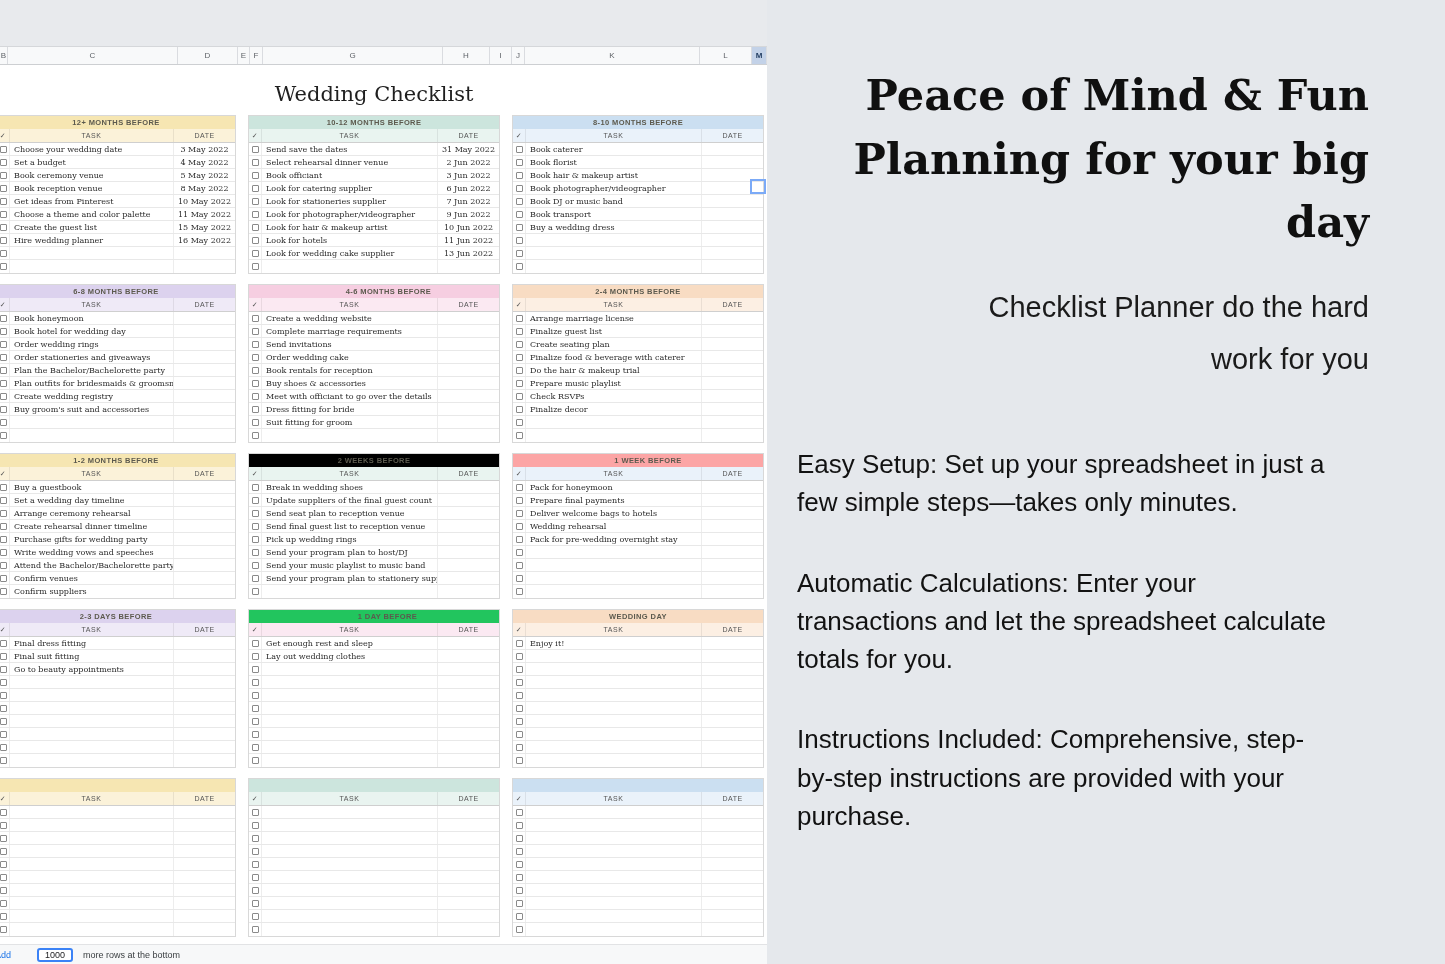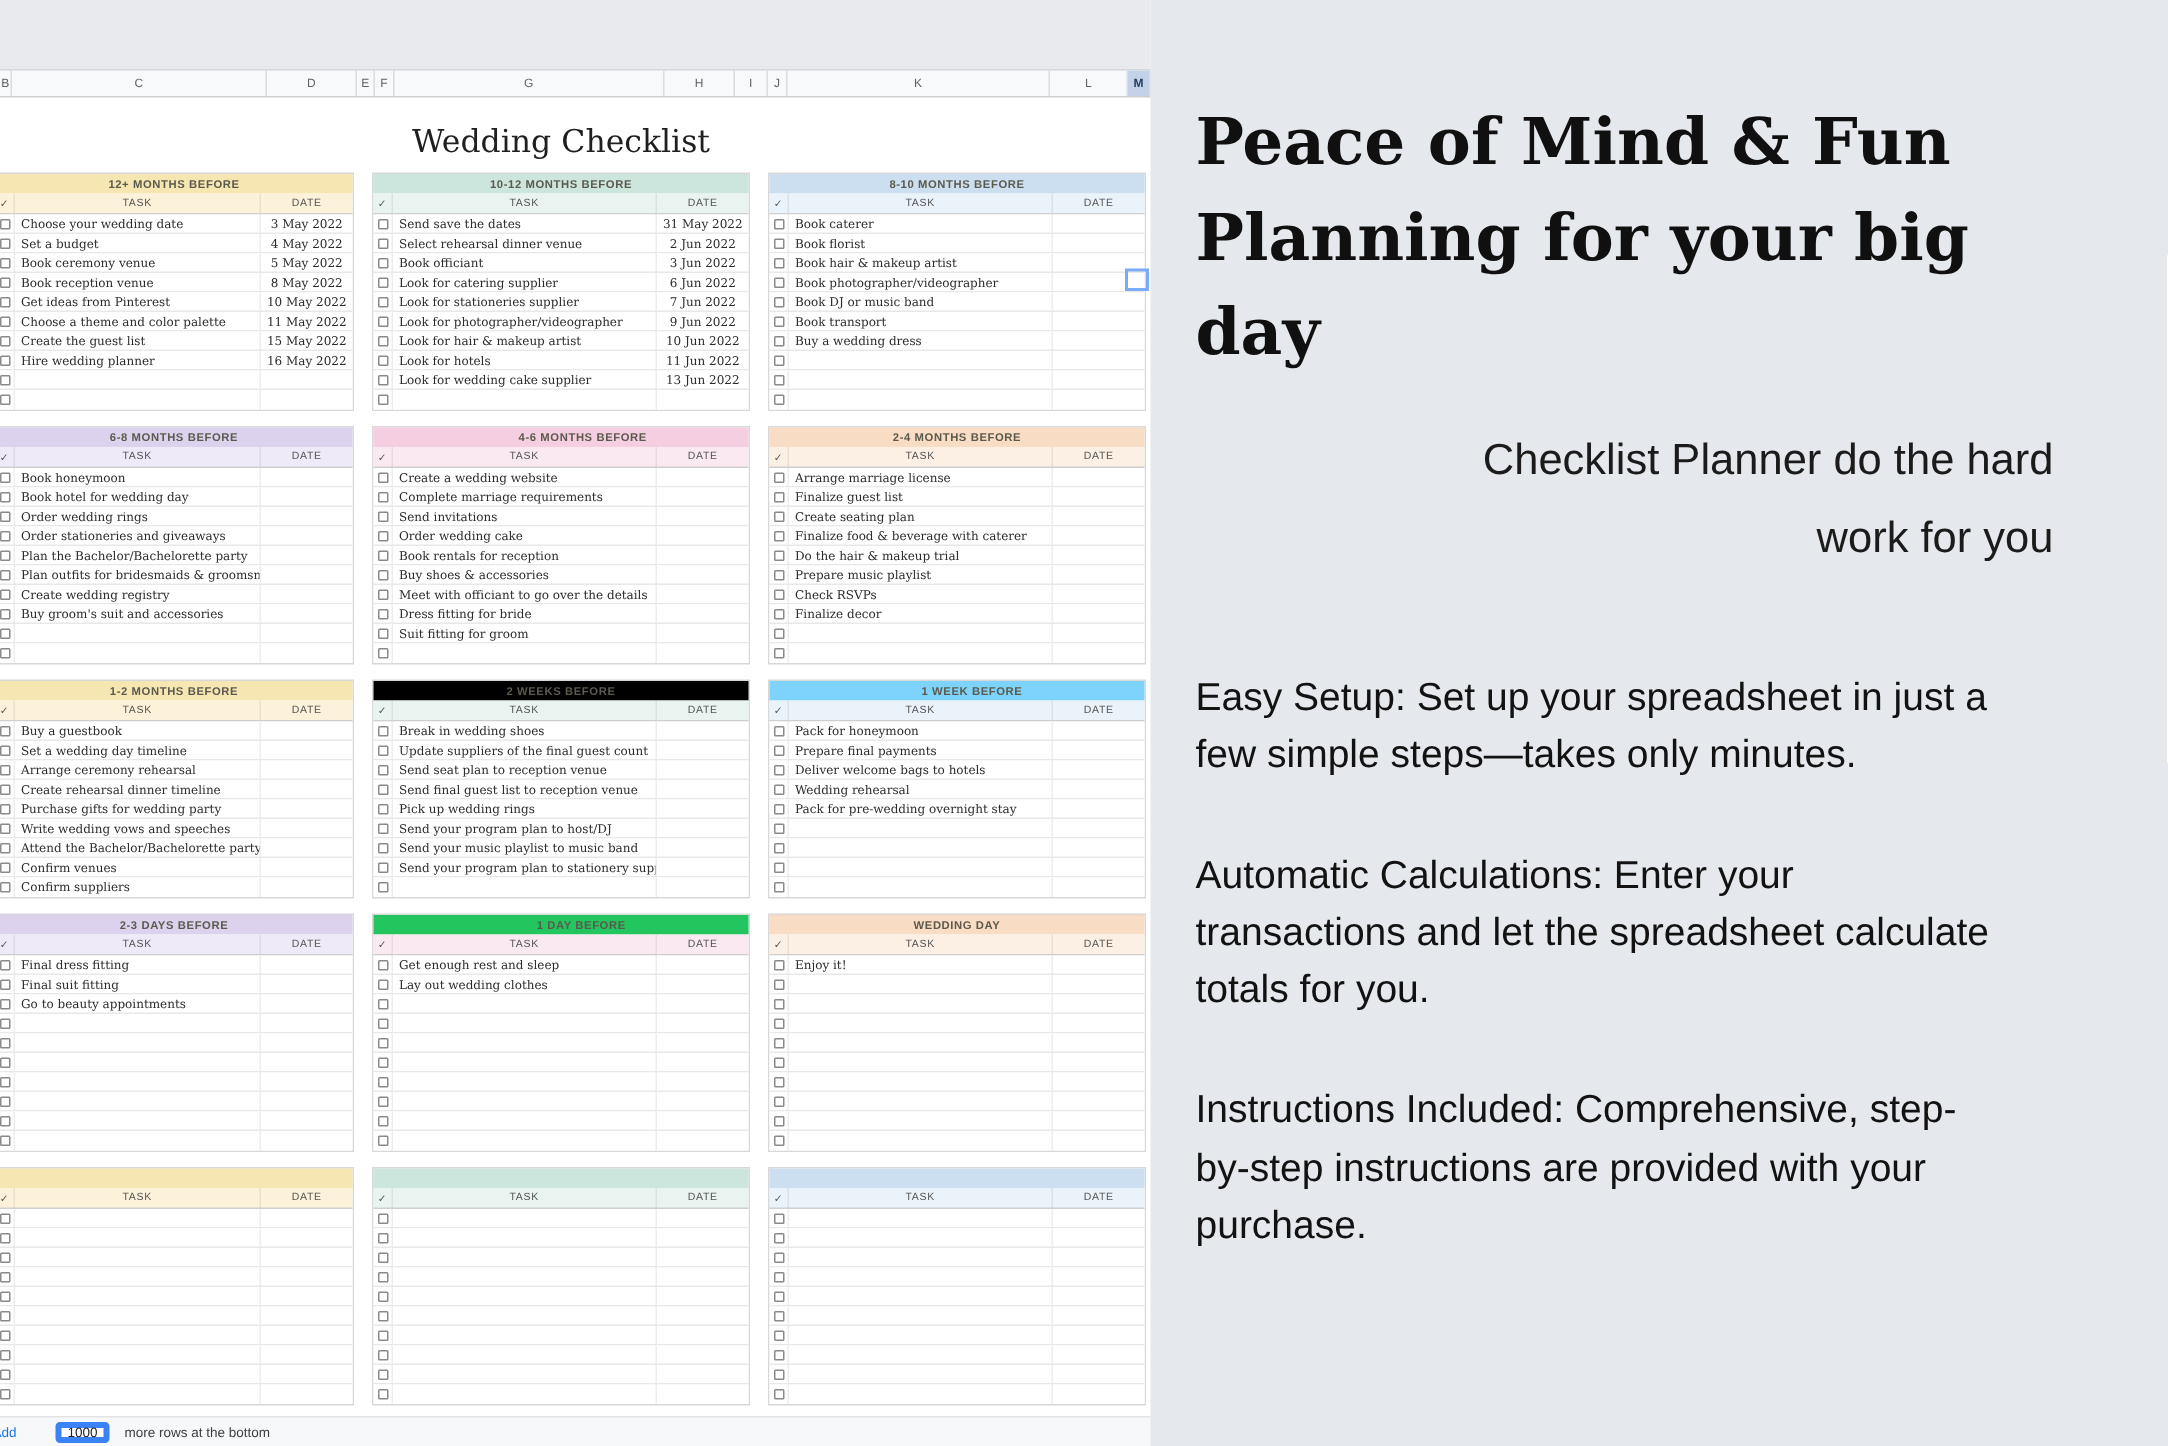--- a/index.html
+++ b/index.html
@@ -29,29 +29,29 @@
   .sec-row{height:13px;display:flex;border-bottom:1px solid #E8E8E8;font-size:8px;background:#fff}
   .sec-row:last-child{border-bottom:none}
   .sec-row .c-task{justify-content:flex-start;padding-left:4px;font-family:"DejaVu Serif",serif;
     color:#2b2b2b;white-space:nowrap}
   .sec-row .c-date{font-family:"DejaVu Serif",serif;color:#2b2b2b;white-space:nowrap}
   .checkbox{width:7px;height:7px;border:1px solid #8a8a8a;border-radius:1px;background:#fff;display:inline-block}
   .sel-cell{position:absolute;left:750px;top:179px;width:16px;height:15px;border:2px solid #7BAAF7;z-index:3}
   .sheet-footer{position:absolute;left:0;top:944px;width:767px;height:20px;background:#F7F8F9;
     border-top:1px solid #E2E3E5;display:flex;align-items:center;font-size:9px;color:#3c4043}
   .add-link{color:#1a73e8;margin-left:-5px;text-decoration:none}
-  .rows-box{width:36px;height:14px;border:4px solid #3b82f6;border-radius:3px;background:#fff;
+  .rows-box{width:36px;height:14px;border:2px solid #3b82f6;border-radius:3px;background:#fff;
     display:flex;align-items:center;justify-content:center;margin-left:26px;font-size:9px;color:#202124}
   .more-label{margin-left:10px}
 
   
   .panel{position:absolute;left:767px;top:0;width:678px;height:964px;background:#E5E8EC;
     padding:64px 76px 0 30px;color:#111}
   .panel-heading{font-family:"DejaVu Serif",serif;font-weight:700;font-size:43px;line-height:1.48;
-    color:#101010}
+    text-align:right;color:#101010}
   .panel-subtitle{margin-top:26px;font-size:29px;line-height:1.8;text-align:right;color:#1b1b1b}
   .panel-features{margin-top:60px;font-size:26px;line-height:1.47;color:#121212;width:540px}
   .panel-features p{margin:0 0 42px}
   .panel-features b{font-weight:400}
 </style>
 </head>
 <body>
 
 <div class="stage">
 
@@ -677,21 +677,21 @@
           </div>
           <div class="sec-row">
             <span class="c-check">
               <span class="checkbox"></span>
             </span>
             <span class="c-task"></span>
             <span class="c-date"></span>
           </div>
         </section>
         <section class="cl-section">
-          <div class="sec-title" style="background: #7dd3fc; padding-left: 20px;">1 WEEK BEFORE</div>
+          <div class="sec-title" style="background: #fca5a5; padding-left: 20px;">1 WEEK BEFORE</div>
           <div class="sec-sub" style="background: rgb(234, 242, 250);">
             <span class="c-check">✓</span>
             <span class="c-task">TASK</span>
             <span class="c-date">DATE</span>
           </div>
           <div class="sec-row">
             <span class="c-check">
               <span class="checkbox"></span>
             </span>
             <span class="c-task">Pack for honeymoon</span>

